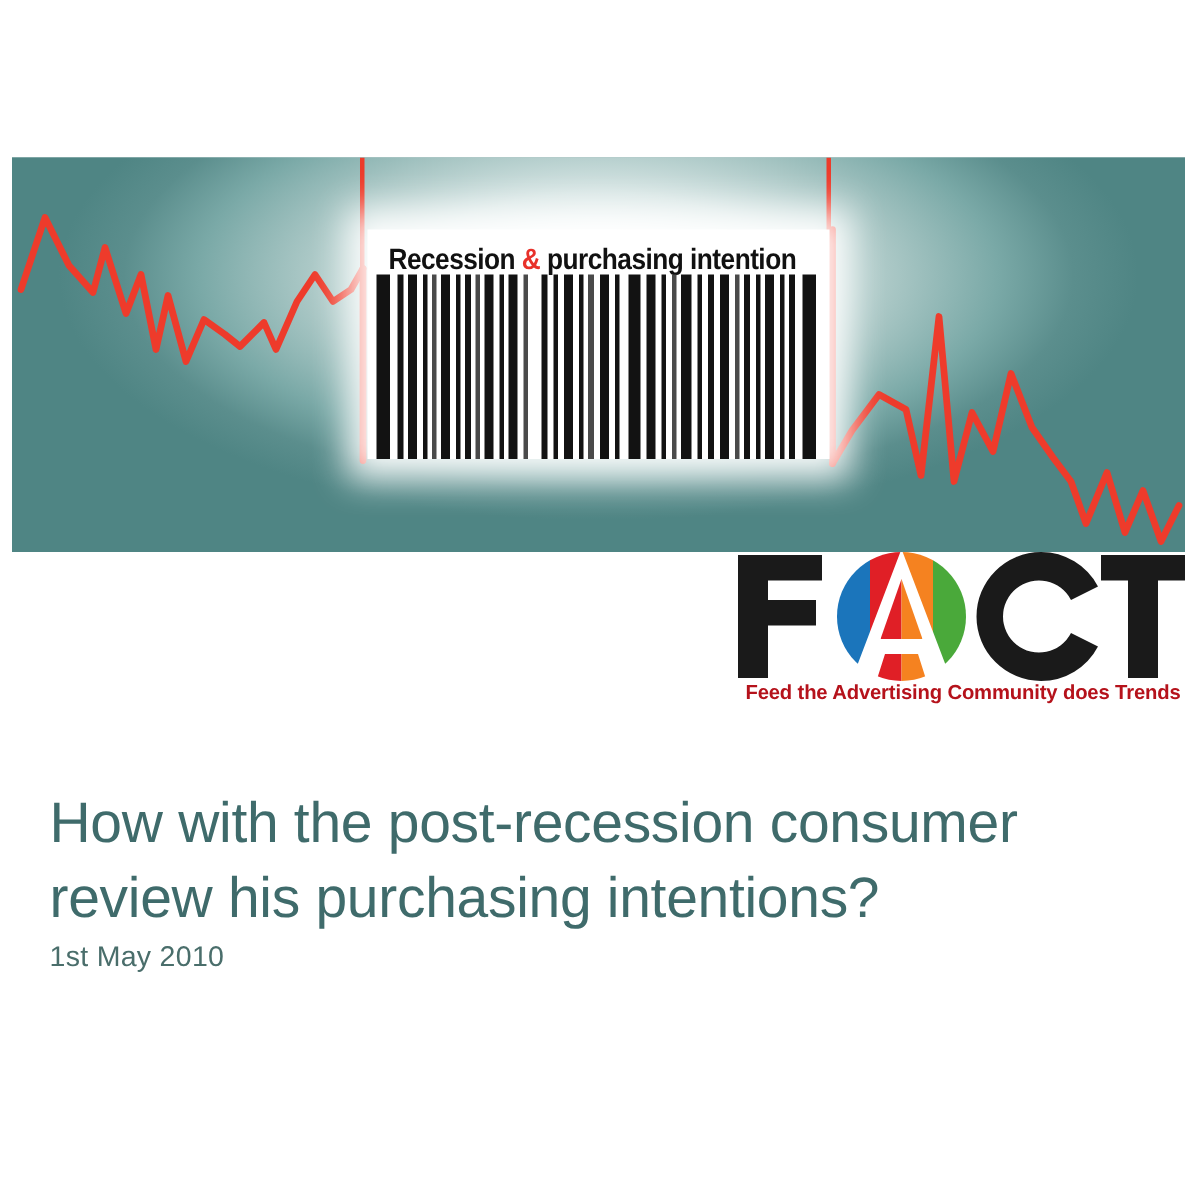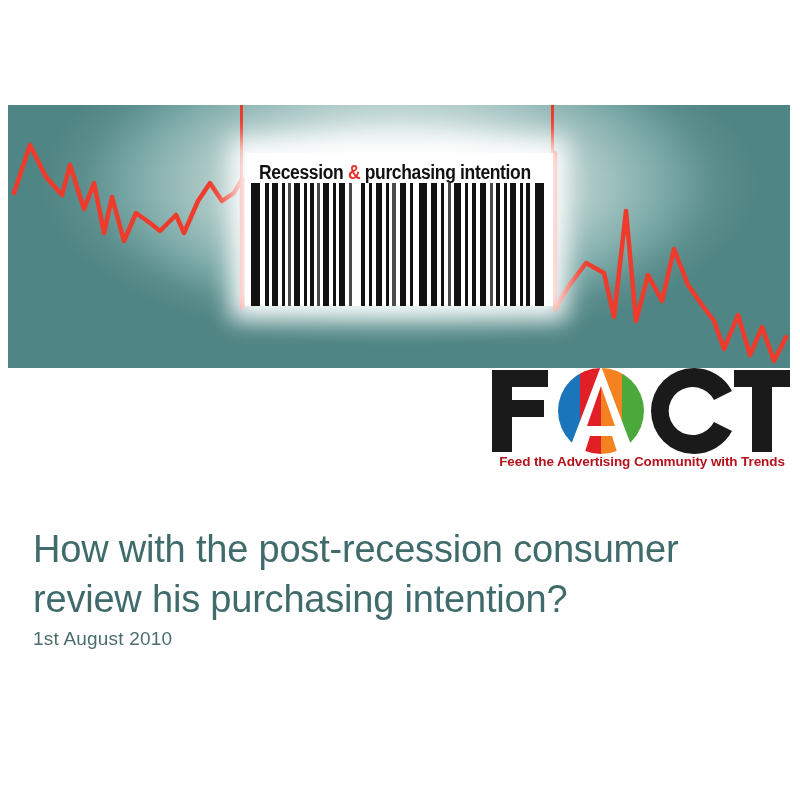--- a/index.html
+++ b/index.html
@@ -260,23 +260,23 @@
         </g>
 
         <rect x="96" y="58" width="34" height="6" fill="#ffffff"></rect>
       </g>
 
       <path fill="#1a1a1a" d="M206 0 a43 43 0 1 0 0 86 a43 43 0 0 0 38 -23 l-18 -9 a24 24 0 1 1 0 -22 l18 -9 a43 43 0 0 0 -38 -23 z"></path>
 
       <path fill="#1a1a1a" d="M246 2 h56 v17 h-18 v65 h-20 v-65 h-18 z"></path>
     </svg>
 
-    <div class="fact-tagline">Feed the Advertising Community with Trends</div>
+    <div class="fact-tagline">Feed the Advertising Community does Trends</div>
   </div>
 
   <div class="headline">
     <span class="line">How with the post-recession consumer</span>
-    <span class="line">review his purchasing intention?</span>
+    <span class="line">review his purchasing intentions?</span>
   </div>
 
-  <div class="date-line">1st August 2010</div>
+  <div class="date-line">1st May 2010</div>
 
 </div>
 
 </body></html>

